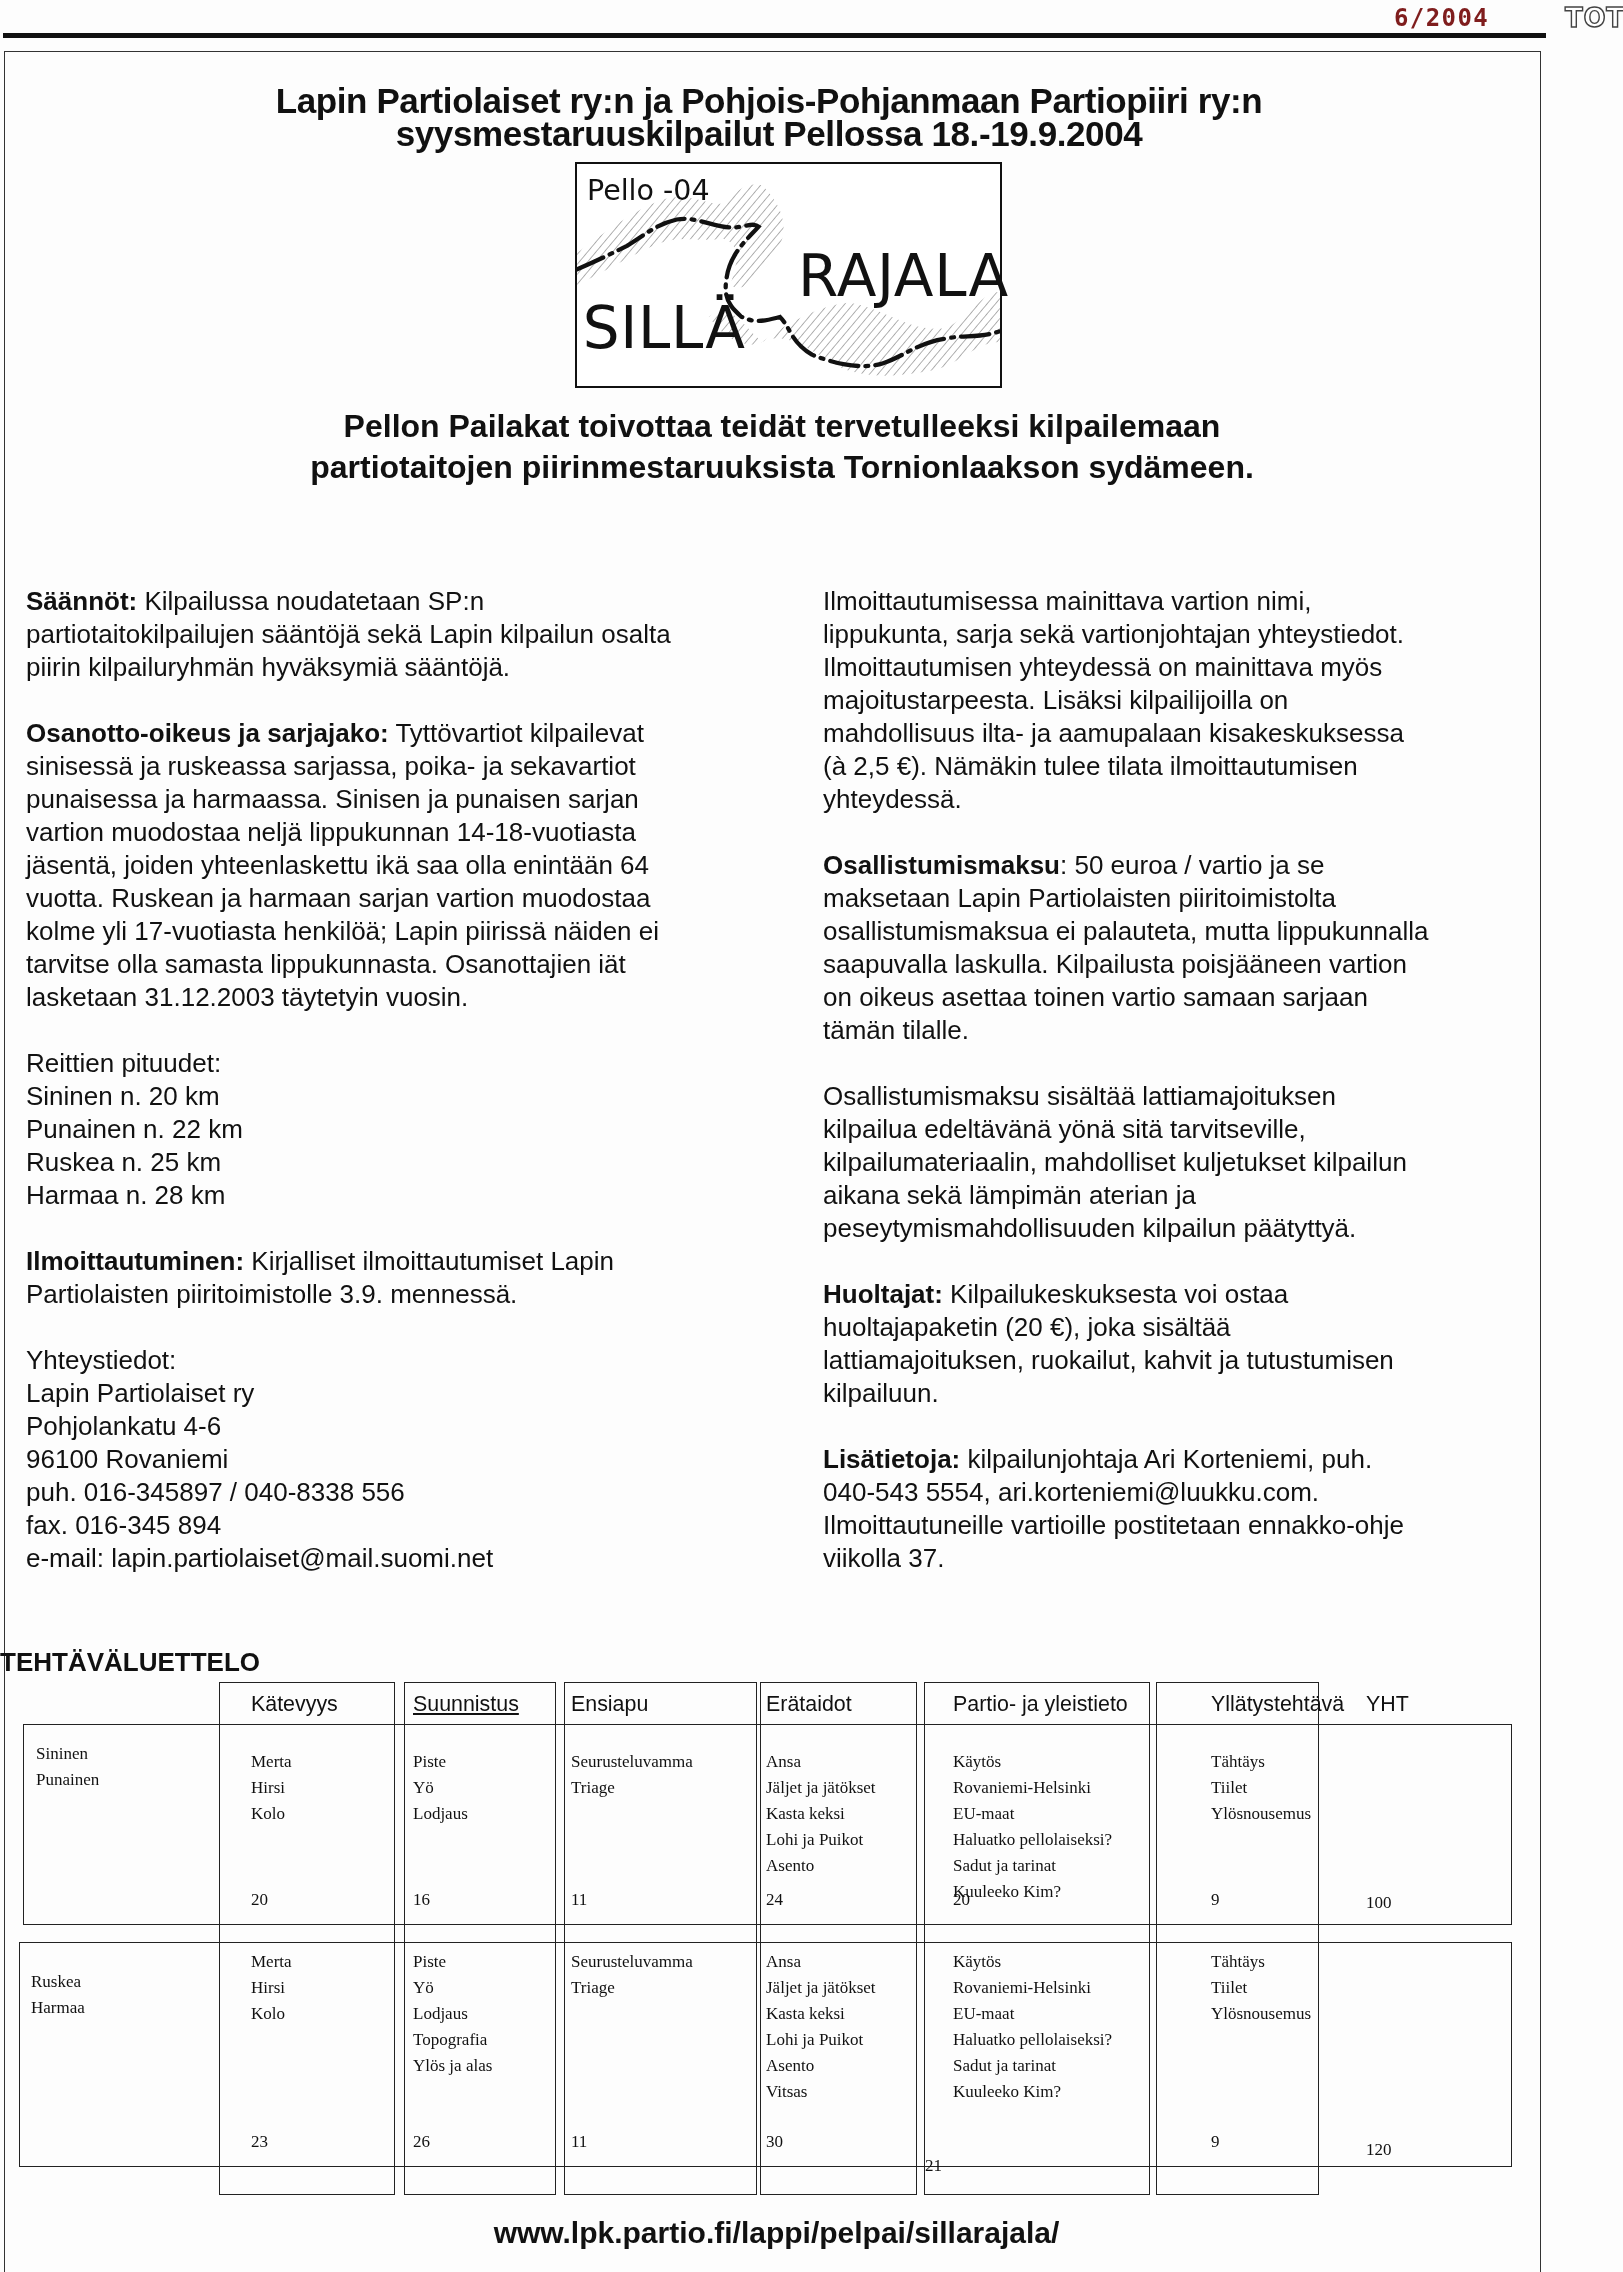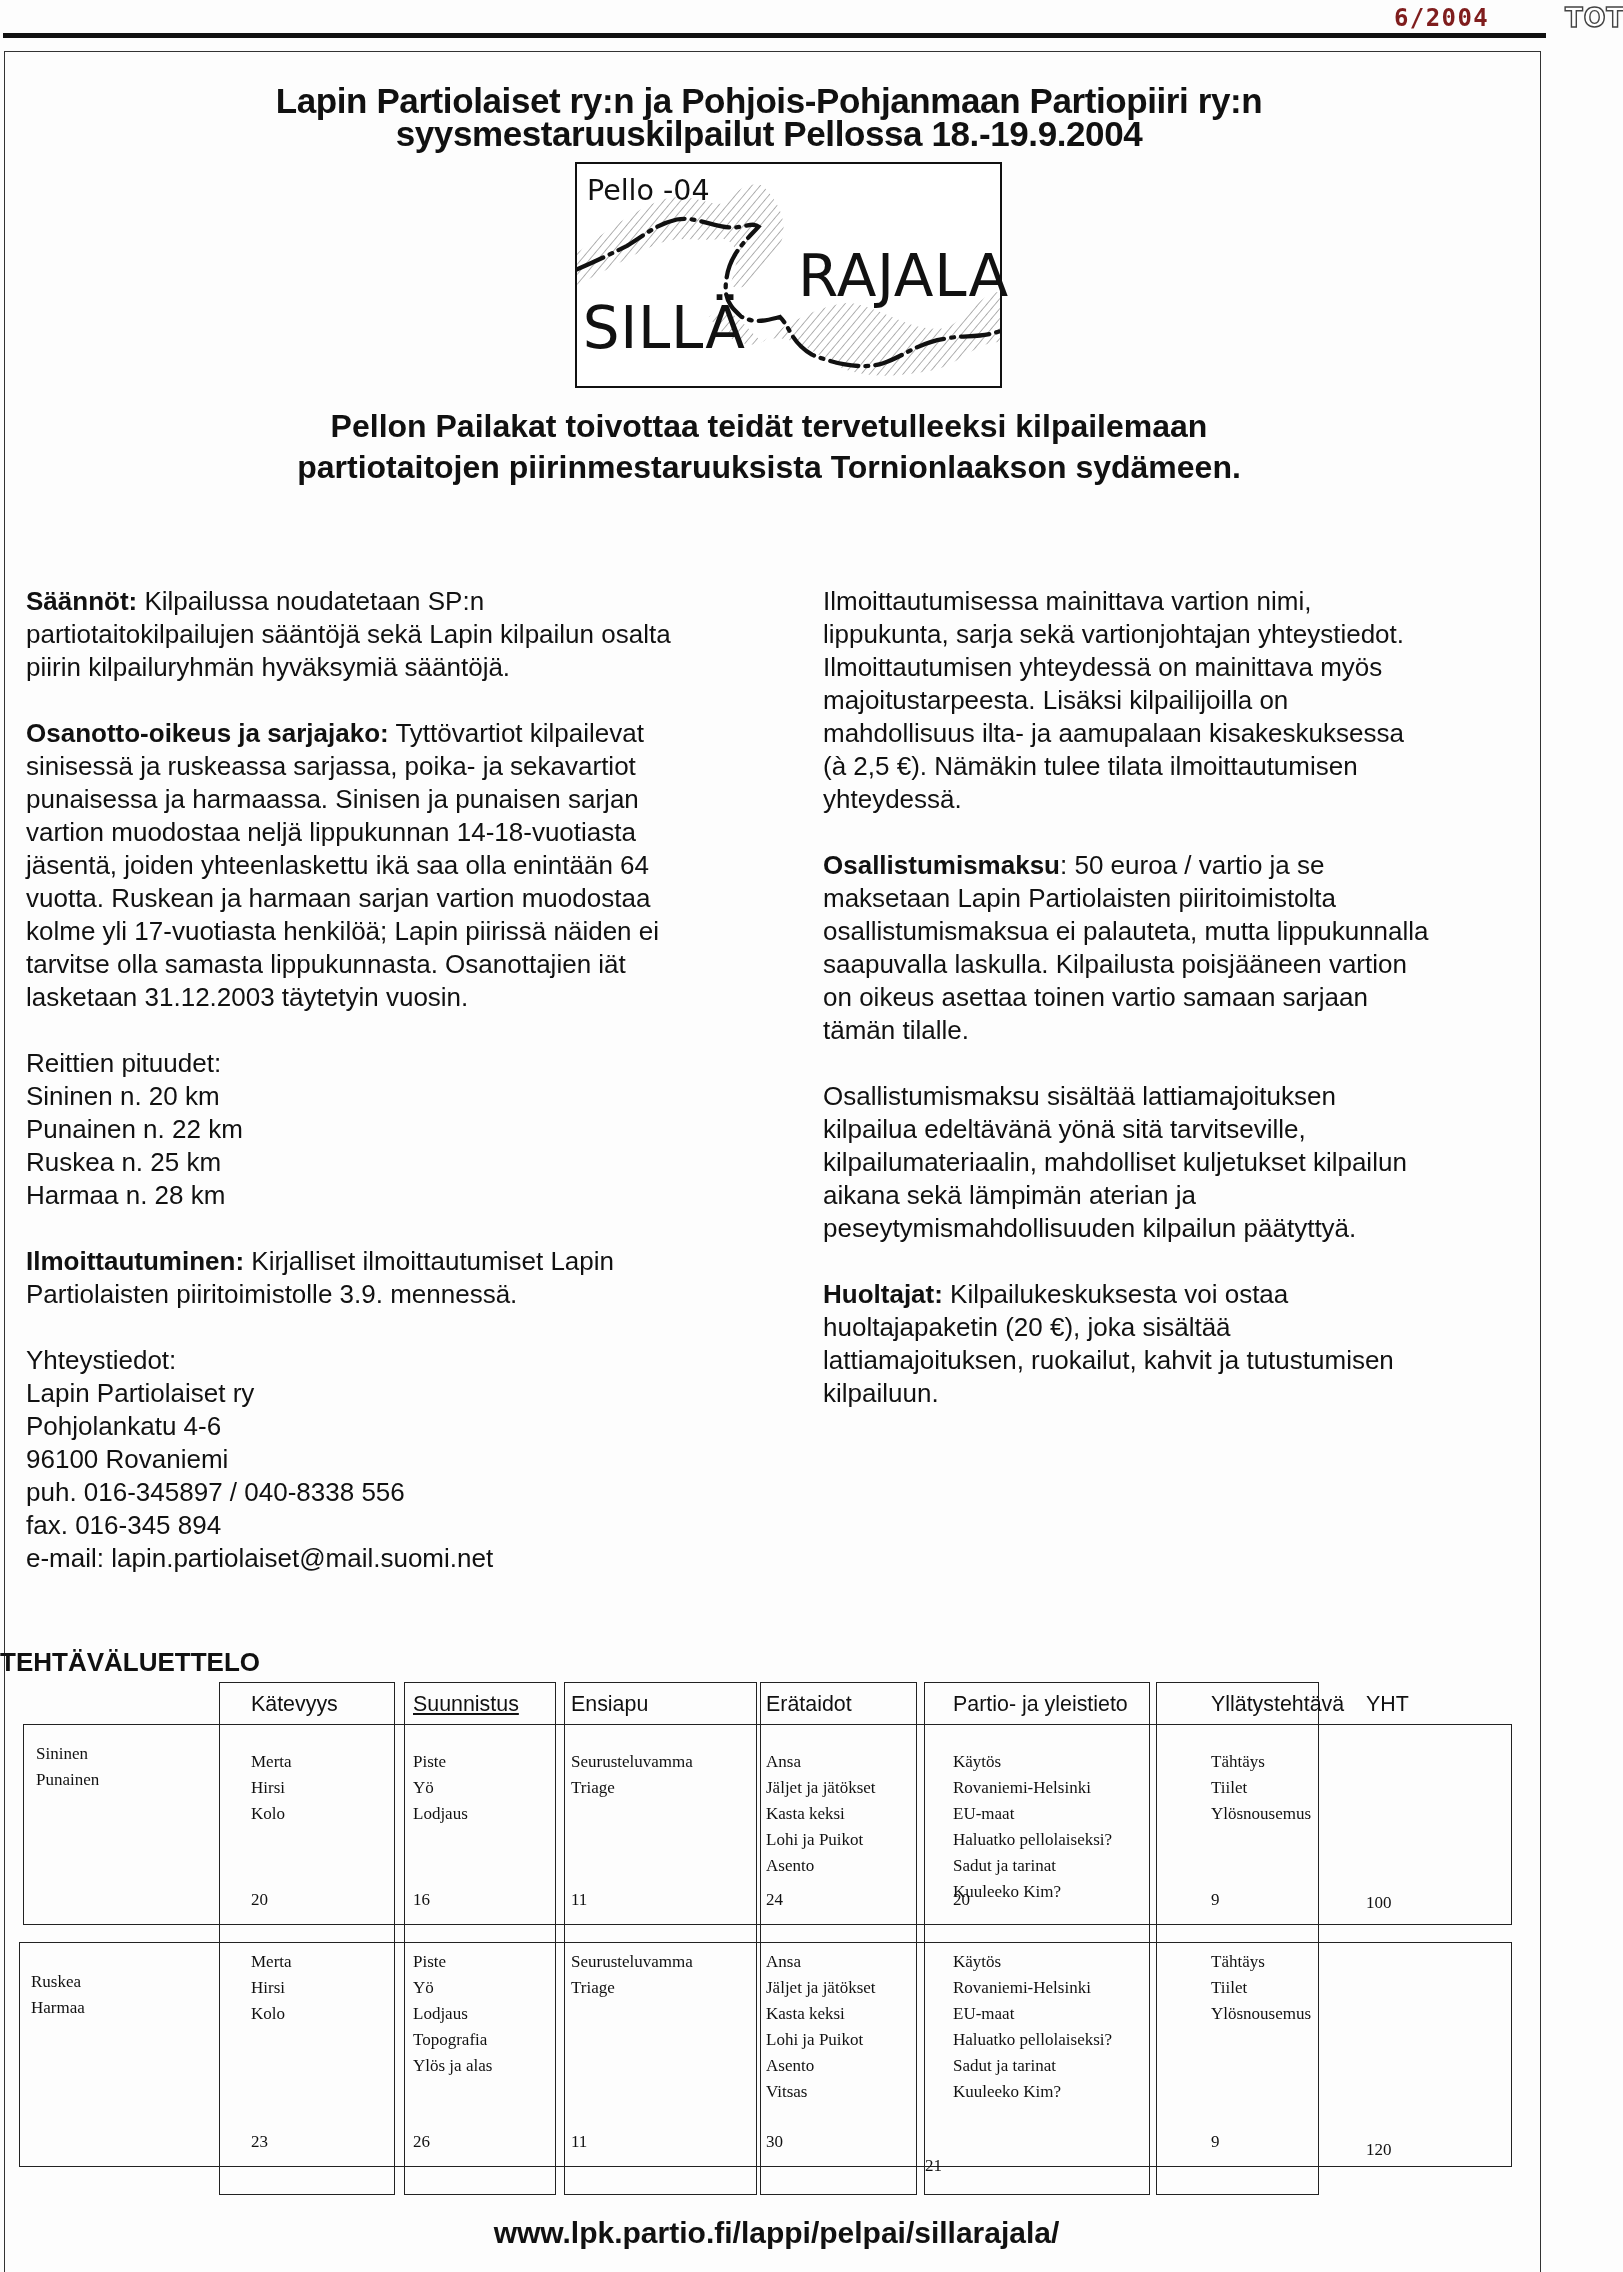--- a/index.html
+++ b/index.html
@@ -27,21 +27,21 @@
     font-weight: bold; font-size: 35px; line-height: 33px; letter-spacing: -0.4px;
   }
   .logo { position: absolute; left: 575px; top: 162px; width: 423px; height: 222px; border: 2.8px solid #111; background: #fff; }
   .logo .pello { position: absolute; left: 10px; top: 10px; font-family: "DejaVu Sans", sans-serif; font-size: 28.5px; }
   .logo .rajala { position: absolute; left: 221px; top: 78px; font-family: "DejaVu Sans", sans-serif; font-size: 58px; letter-spacing: 0.7px; }
   .logo .silla { position: absolute; left: 5.7px; top: 130px; font-family: "DejaVu Sans", sans-serif; font-size: 58px; letter-spacing: 0.7px; }
   .logo svg { position: absolute; left: 0; top: 0; }
 
   .welcome {
     position: absolute; left: 0; width: 1538px; top: 406px; text-align: center;
-    font-weight: bold; font-size: 32px; line-height: 41px;
+    font-weight: bold; font-size: 32px; line-height: 41px; padding-left: 13px;
   }
 
   .col { position: absolute; font-size: 26px; line-height: 33px; }
   .col p { margin: 0 0 33px 0; }
   .col .lbl { font-weight: bold; }
   .left-col { left: 26px; top: 585px; width: 776px; }
   .right-col { left: 823px; top: 585px; width: 712px; }
   .line { display: block; white-space: nowrap; }
 
   .tbl-title { position: absolute; left: 0; width: 1553px; top: 1647px; text-align: left; font-weight: bold; font-size: 26px; }
@@ -150,20 +150,26 @@
     <span class="line">kilpailua edeltävänä yönä sitä tarvitseville,</span>
     <span class="line">kilpailumateriaalin, mahdolliset kuljetukset kilpailun</span>
     <span class="line">aikana sekä lämpimän aterian ja</span>
     <span class="line">peseytymismahdollisuuden kilpailun päätyttyä.</span>
   </p>
   <p>
     <span class="line"><span class="lbl">Huoltajat:</span><span> Kilpailukeskuksesta voi ostaa</span></span>
     <span class="line">huoltajapaketin (20 €), joka sisältää</span>
     <span class="line">lattiamajoituksen, ruokailut, kahvit ja tutustumisen</span>
     <span class="line">kilpailuun.</span>
+  </p>
+  <p>
+    <span class="line"><span class="lbl">Lisätietoja:</span><span> kilpailunjohtaja Ari Korteniemi, puh.</span></span>
+    <span class="line">040-543 5554, ari.korteniemi@luukku.com.</span>
+    <span class="line">Ilmoittautuneille vartioille postitetaan ennakko-ohje</span>
+    <span class="line">viikolla 37.</span>
   </p>
 </div>
 
 <div class="tbl-title">TEHTÄVÄLUETTELO</div>
 <div id="task-table">
     <div class="colbox" style="left: 219px; top: 1682px; width: 174px; height: 511px;"></div>
     <div class="colbox" style="left: 404px; top: 1682px; width: 150px; height: 511px;"></div>
     <div class="colbox" style="left: 564px; top: 1682px; width: 191px; height: 511px;"></div>
     <div class="colbox" style="left: 760px; top: 1682px; width: 155px; height: 511px;"></div>
     <div class="colbox" style="left: 924px; top: 1682px; width: 224px; height: 511px;"></div>

